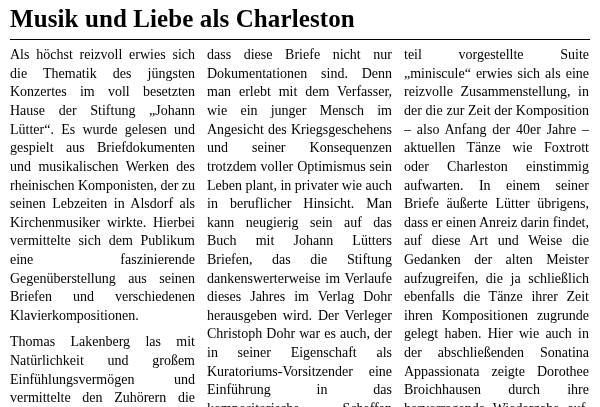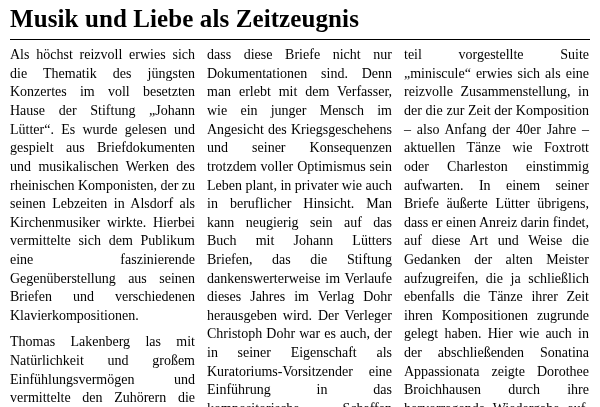--- a/index.html
+++ b/index.html
@@ -73,21 +73,21 @@
     height: 6px;
     background: #000;
     flex: 0 0 6px;
   }
 </style>
 </head>
 <body>
 
 <div class="page">
 
-  <h1 class="headline">Musik und Liebe als Zeitzeugnis</h1>
+  <h1 class="headline">Musik und Liebe als Charleston</h1>
   <hr class="rule">
 
   <div class="columns">
 
     <div class="col">
       <p>Als höchst reizvoll erwies sich die Thematik des jüngsten Konzertes im voll besetzten Hause der Stiftung „Johann Lütter“. Es wurde gelesen und gespielt aus Briefdokumenten und musikalischen Werken des rheinischen Komponisten, der zu seinen Lebzeiten in Alsdorf als Kirchenmusiker wirkte. Hierbei vermittelte sich dem Publikum eine faszinierende Gegenüberstellung aus seinen Briefen und verschiedenen Klavierkompositionen.</p>
       <p>Thomas Lakenberg las mit Natürlichkeit und großem Einfühlungsvermögen und vermittelte den Zuhörern die Elemente Zeitgeist, Liebe und das Feuer des jungen Komponisten. Johann Lütter schrieb diese Briefe als ein junger Mann, der im Zweiten Weltkrieg zunächst in Frankreich stationiert war, später aber auf mehrere Jahre in die Deutsche Armee nach Russland versetzt wurde. Die Briefe sind an seine spätere Ehefrau, die Sängerin Agnes Lütter-Stockhausen, gerichtet. Der junge Komponist erzählt von seinen neuesten Kompositionen und Vorhaben. Es ist berührend mitzuerleben,</p>
     </div>
 
     <div class="col">

